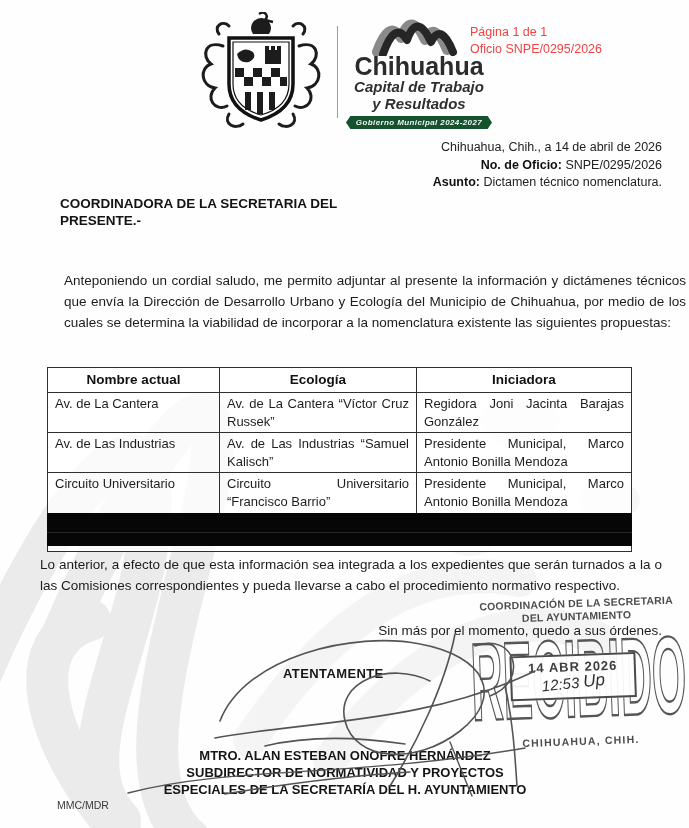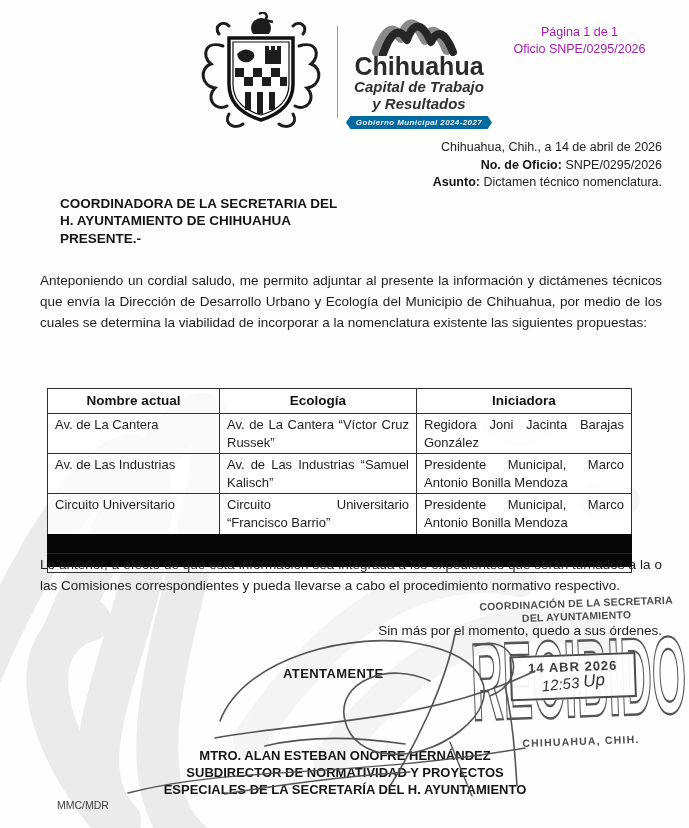--- a/index.html
+++ b/index.html
@@ -16,41 +16,41 @@
   .watermark{position:absolute;left:0;top:0;z-index:0;}
 
   
   .crest{left:195px;top:12px;width:132px;height:124px;z-index:1;}
   .hdr-divider{left:337px;top:26px;width:1px;height:92px;background:#9a9a9a;z-index:1;}
   .logo-block{left:344px;top:12px;width:150px;text-align:center;z-index:1;}
   .logo-m{margin:0 auto;}
   .logo-name{font-size:25px;font-weight:800;color:#2b2b2b;letter-spacing:0;line-height:1;margin-top:-2px;}
   .logo-tag{font-size:15px;font-weight:700;font-style:italic;color:#2f2f2f;line-height:1.1;}
   .logo-banner{
-    margin:4px auto 0;width:146px;background:#0369a1;color:#f2f2f2;
+    margin:4px auto 0;width:146px;background:#14532d;color:#f2f2f2;
     font-size:8px;font-weight:700;font-style:italic;letter-spacing:.4px;
     padding:2px 0;clip-path:polygon(3% 0,97% 0,100% 50%,97% 100%,3% 100%,0 50%);
   }
-  .pageinfo{left:470px;top:24px;width:219px;text-align:center;font-size:12.5px;color:#a21caf;line-height:1.35;z-index:1;}
+  .pageinfo{left:470px;top:24px;width:219px;text-align:left;font-size:12.5px;color:#ef4444;line-height:1.35;z-index:1;}
 
   .meta{left:300px;top:139px;width:362px;text-align:right;font-size:12.5px;line-height:1.4;color:#222;z-index:1;}
   .meta b{color:#111;margin-left:22px;}
 
   
   .addressee{left:60px;top:195px;font-size:13.5px;font-weight:700;line-height:1.28;color:#141414;z-index:1;}
 
   
   .para{left:40px;width:622px;font-size:13.5px;line-height:1.55;text-align:justify;color:#1c1c1c;margin:0;z-index:1;}
-  .p1{top:271px;}
+  .p1{top:271px;margin-left:24px;}
   .p2{top:555px;}
   .p3{top:621px;text-align:right;}
 
   
   .props-table{
-    left:47px;top:388px;border-collapse:collapse;table-layout:fixed;z-index:1;
+    left:47px;top:367px;border-collapse:collapse;table-layout:fixed;z-index:1;
     font-size:13px;background:rgba(255,255,255,.75);
   }
   .props-table td,.props-table th{border:1.5px solid #2f2f2f;padding:2px 7px;vertical-align:top;line-height:1.35;}
   .props-table th{font-size:13.5px;text-align:center;padding:3px 4px;color:#111;}
   .c1{width:163px;} .c2{width:188px;} .c3{width:206px;}
   .cell-just{text-align:justify;}
   .redacted-cell{position:relative;height:37px;padding:0 !important;}
   .red-sliver{position:absolute;bottom:0;font-size:13px;font-weight:700;color:#4e4e4e;white-space:nowrap;z-index:1;}
   .rs2{left:184px;} .rs3{left:388px;}
   .black-bar{position:absolute;left:-1px;right:-1px;top:-1px;height:33px;background:#060606;z-index:2;}
@@ -159,21 +159,20 @@
   </div>
 
   <div class="abs meta">
     <div>Chihuahua, Chih., a 14 de abril de 2026</div>
     <div><b>No. de Oficio:</b> <span>SNPE/0295/2026</span></div>
     <div><b>Asunto:</b> <span>Dictamen técnico nomenclatura.</span></div>
   </div>
 
   <div class="abs addressee">
     <div>COORDINADORA DE LA SECRETARIA DEL</div>
-    <div>H. AYUNTAMIENTO DE CHIHUAHUA</div>
     <div>PRESENTE.-</div>
   </div>
 
   <p class="abs para p1">Anteponiendo un cordial saludo, me permito adjuntar al presente la información y dictámenes técnicos que envía la Dirección de Desarrollo Urbano y Ecología del Municipio de Chihuahua, por medio de los cuales se determina la viabilidad de incorporar a la nomenclatura existente las siguientes propuestas:</p>
 
   <table class="abs props-table">
     <tbody>
         <tr>
       <th class="c1">Nombre actual</th>
       <th class="c2">Ecología</th>

